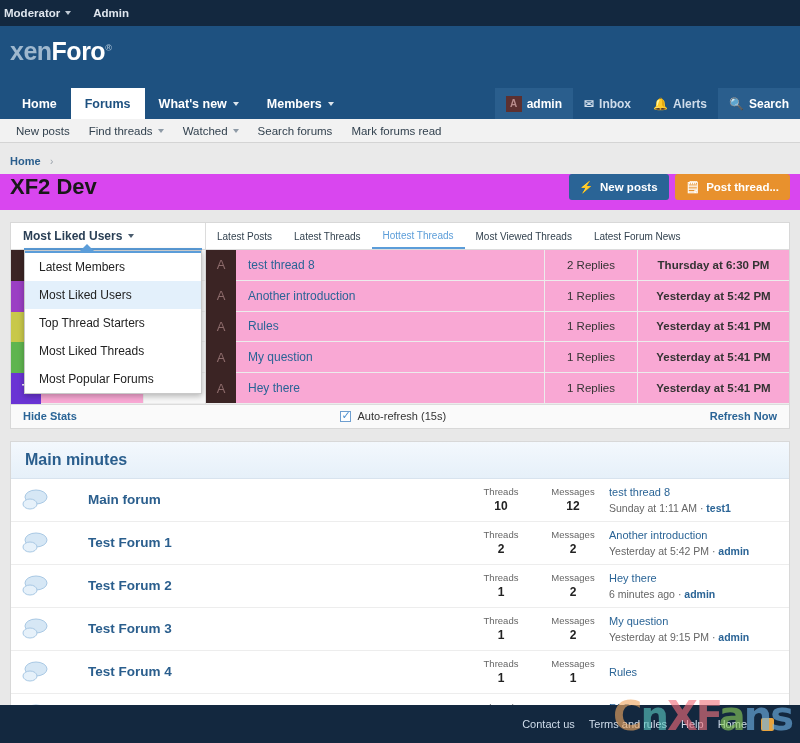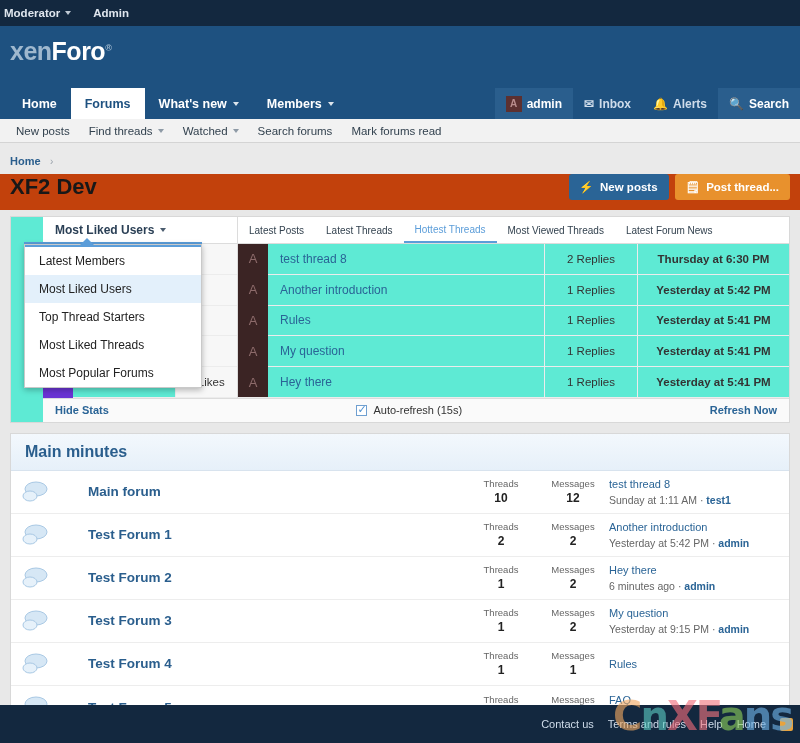--- a/index.html
+++ b/index.html
@@ -71,38 +71,37 @@
   }
   .subnav .caret { border-top-color: #7c8b99; }
 
   
   .crumbbar { background: #eaeaea; padding: 8px 10px 5px; }
   .crumb { font-size: 11px; color: #2a5e8d; text-decoration: none; font-weight: bold; }
   .crumb-sep { color: #9aa3ab; font-size: 10px; margin-left: 5px; }
 
   
   .titlebar {
-    background: #c2410c; padding: 0 10px 10px; display: flex;
+    background: #d946ef; padding: 0 10px 10px; display: flex;
     align-items: center; justify-content: space-between;
   }
   .ptitle { font-size: 22px; font-weight: bold; color: #181818; }
   .btns { display: flex; gap: 6px; }
   .btn {
     display: flex; align-items: center; gap: 6px; border-radius: 3px;
     font-size: 11.5px; font-weight: bold; color: #fff; padding: 6px 11px;
     text-decoration: none; white-space: nowrap;
   }
   .btn.blue { background: #2a6496; }
   .btn.orange { background: #e8912d; }
 
   
   .statsblock {
-    margin: 6px 10px; background: #5eead4; border: 1px solid #d8d8d8;
+    margin: 12px 10px; background: #f9a8d4; border: 1px solid #d8d8d8;
     position: relative;
-    padding-left: 32px;
   }
   .statshead {
     display: flex; border-bottom: 1px solid #dcdcdc; background: #fff; height: 27px;
   }
   .statselect {
     width: 195px; border-right: 1px solid #dcdcdc; display: flex;
     align-items: center; padding-left: 12px; gap: 6px;
     font-size: 12px; font-weight: bold; color: #2a3f55;
   }
   .statselect .caret { border-top-color: #2a3f55; }
@@ -199,21 +198,21 @@
   .flast .lt { font-size: 11px; color: #2a6496; text-decoration: none;
                display: block; line-height: 1.5; }
   .flast .lm { font-size: 10.5px; color: #666; line-height: 1.45; }
   .flast .lm a { color: #2a6496; text-decoration: none; font-weight: bold; }
 
   
   .footcrumb { background: #eaeaea; padding: 11px 10px; }
   .footer {
     position: absolute; left: 0; bottom: 0; width: 800px; height: 38px;
     background: #13283f; display: flex; align-items: center;
-    justify-content: flex-end; padding-right: 7px; gap: 14px;
+    justify-content: flex-end; padding-right: 26px; gap: 14px;
   }
   .footer a { color: #cfdcea; font-size: 11px; text-decoration: none; }
   .rssicon { width: 13px; height: 13px; background: #e8a33d; border-radius: 2px;
              display: inline-block; }
 
   
   .watermark {
     position: absolute; right: 8px; bottom: 4px; z-index: 60;
     font-size: 40px; font-weight: bold; letter-spacing: -2px;
     font-family: "DejaVu Sans", sans-serif; opacity: .62; pointer-events: none;

